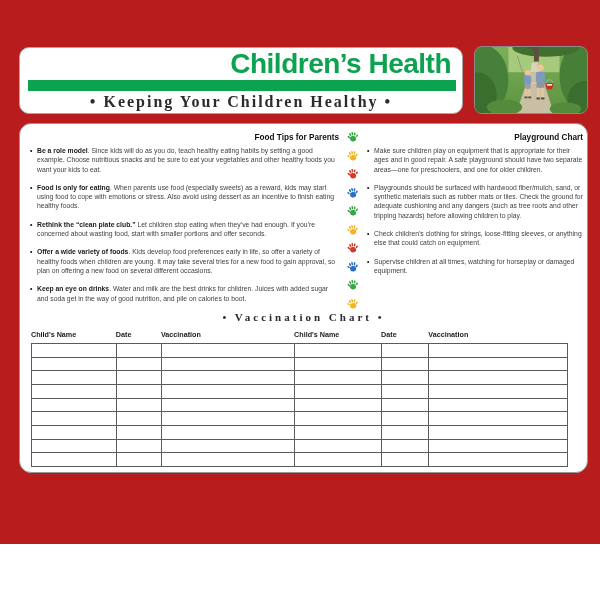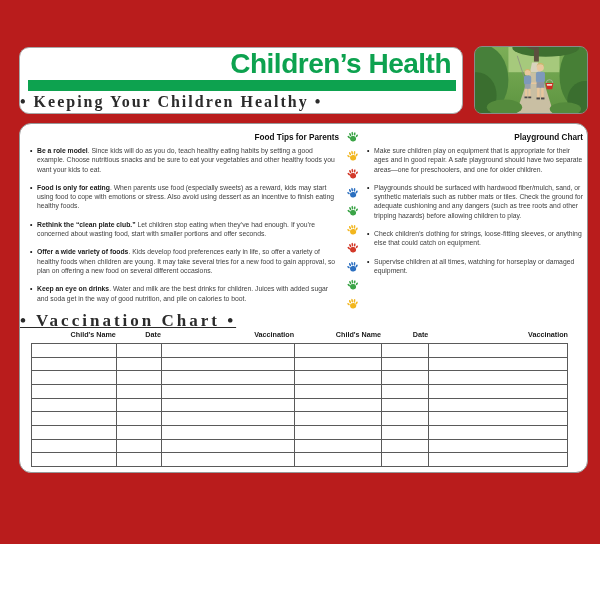--- a/index.html
+++ b/index.html
@@ -5,21 +5,21 @@
   html,body{margin:0;padding:0;background:#fff;}
   .page{position:relative;width:600px;height:544px;background:#b91c1c;overflow:hidden;
         font-family:"Liberation Sans",sans-serif;}
 
   
   .header-box{position:absolute;left:19px;top:47px;width:444px;height:67px;
               border:1.5px solid #a8a8a8;border-radius:10px;background:#fff;box-sizing:border-box;}
   .main-title{position:absolute;right:11px;top:0px;font-size:28px;font-weight:bold;
               letter-spacing:-0.5px;color:#0da24f;white-space:nowrap;}
   .green-bar{position:absolute;left:8px;top:32px;width:428px;height:11px;background:#0da24f;}
-  .subtitle{position:absolute;left:0;top:45px;width:100%;
+  .subtitle{position:absolute;left:0;top:45px;width:100%;text-align:center;
             font-family:"Liberation Serif",serif;font-weight:bold;font-size:16px;
             letter-spacing:2px;color:#2b2b2b;white-space:nowrap;}
 
   
   .photo{position:absolute;left:474px;top:46px;width:114px;height:68px;border-radius:8px;
          overflow:hidden;border:1px solid #8a8a8a;box-sizing:border-box;}
   .photo svg{display:block;width:100%;height:100%;}
 
   
   .content-box{position:absolute;left:19px;top:123px;width:569px;height:350px;
@@ -35,25 +35,25 @@
 
   
   .hands{position:absolute;left:324px;top:6px;width:18px;display:flex;flex-direction:column;
          gap:5px;align-items:center;}
   .hand{width:13.5px;height:13.5px;line-height:0;}
   .hand svg{display:block;}
   .hand.alt{transform:scaleX(-1) rotate(10deg);}
   .hand:not(.alt){transform:rotate(-8deg);}
 
   
-  .vacc-title{position:absolute;left:0;top:187px;width:100%;text-align:left;
-              font-family:"Liberation Serif",serif;font-weight:bold;font-size:17px;
-              letter-spacing:3px;color:#2b2b2b;text-decoration:underline;}
+  .vacc-title{position:absolute;left:0;top:187px;width:100%;text-align:center;
+              font-family:"Liberation Serif",serif;font-weight:bold;font-size:11px;
+              letter-spacing:3px;color:#2b2b2b;}
   .vacc-headers{position:absolute;left:11px;top:206px;width:537px;display:flex;}
-  .vh{font-size:7.2px;font-weight:bold;color:#1a1a1a;text-align:right;box-sizing:border-box;}
+  .vh{font-size:7.2px;font-weight:bold;color:#1a1a1a;text-align:left;box-sizing:border-box;}
   .vacc-table{position:absolute;left:11px;top:219px;width:537px;height:124px;
               border-collapse:collapse;table-layout:fixed;border:1.5px solid #3f3f3f;}
   .vacc-table td{border:1px solid #5a5a5a;padding:0;}
 </style>
 </head>
 <body>
 
 <div class="page">
 
   <div class="header-box">

